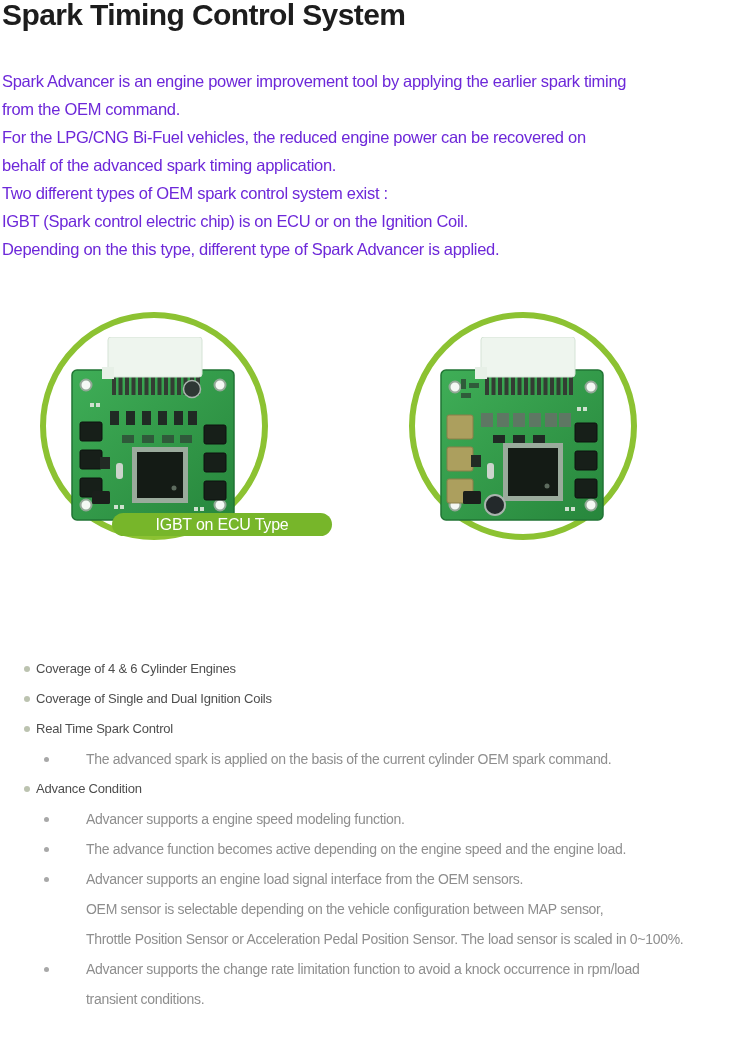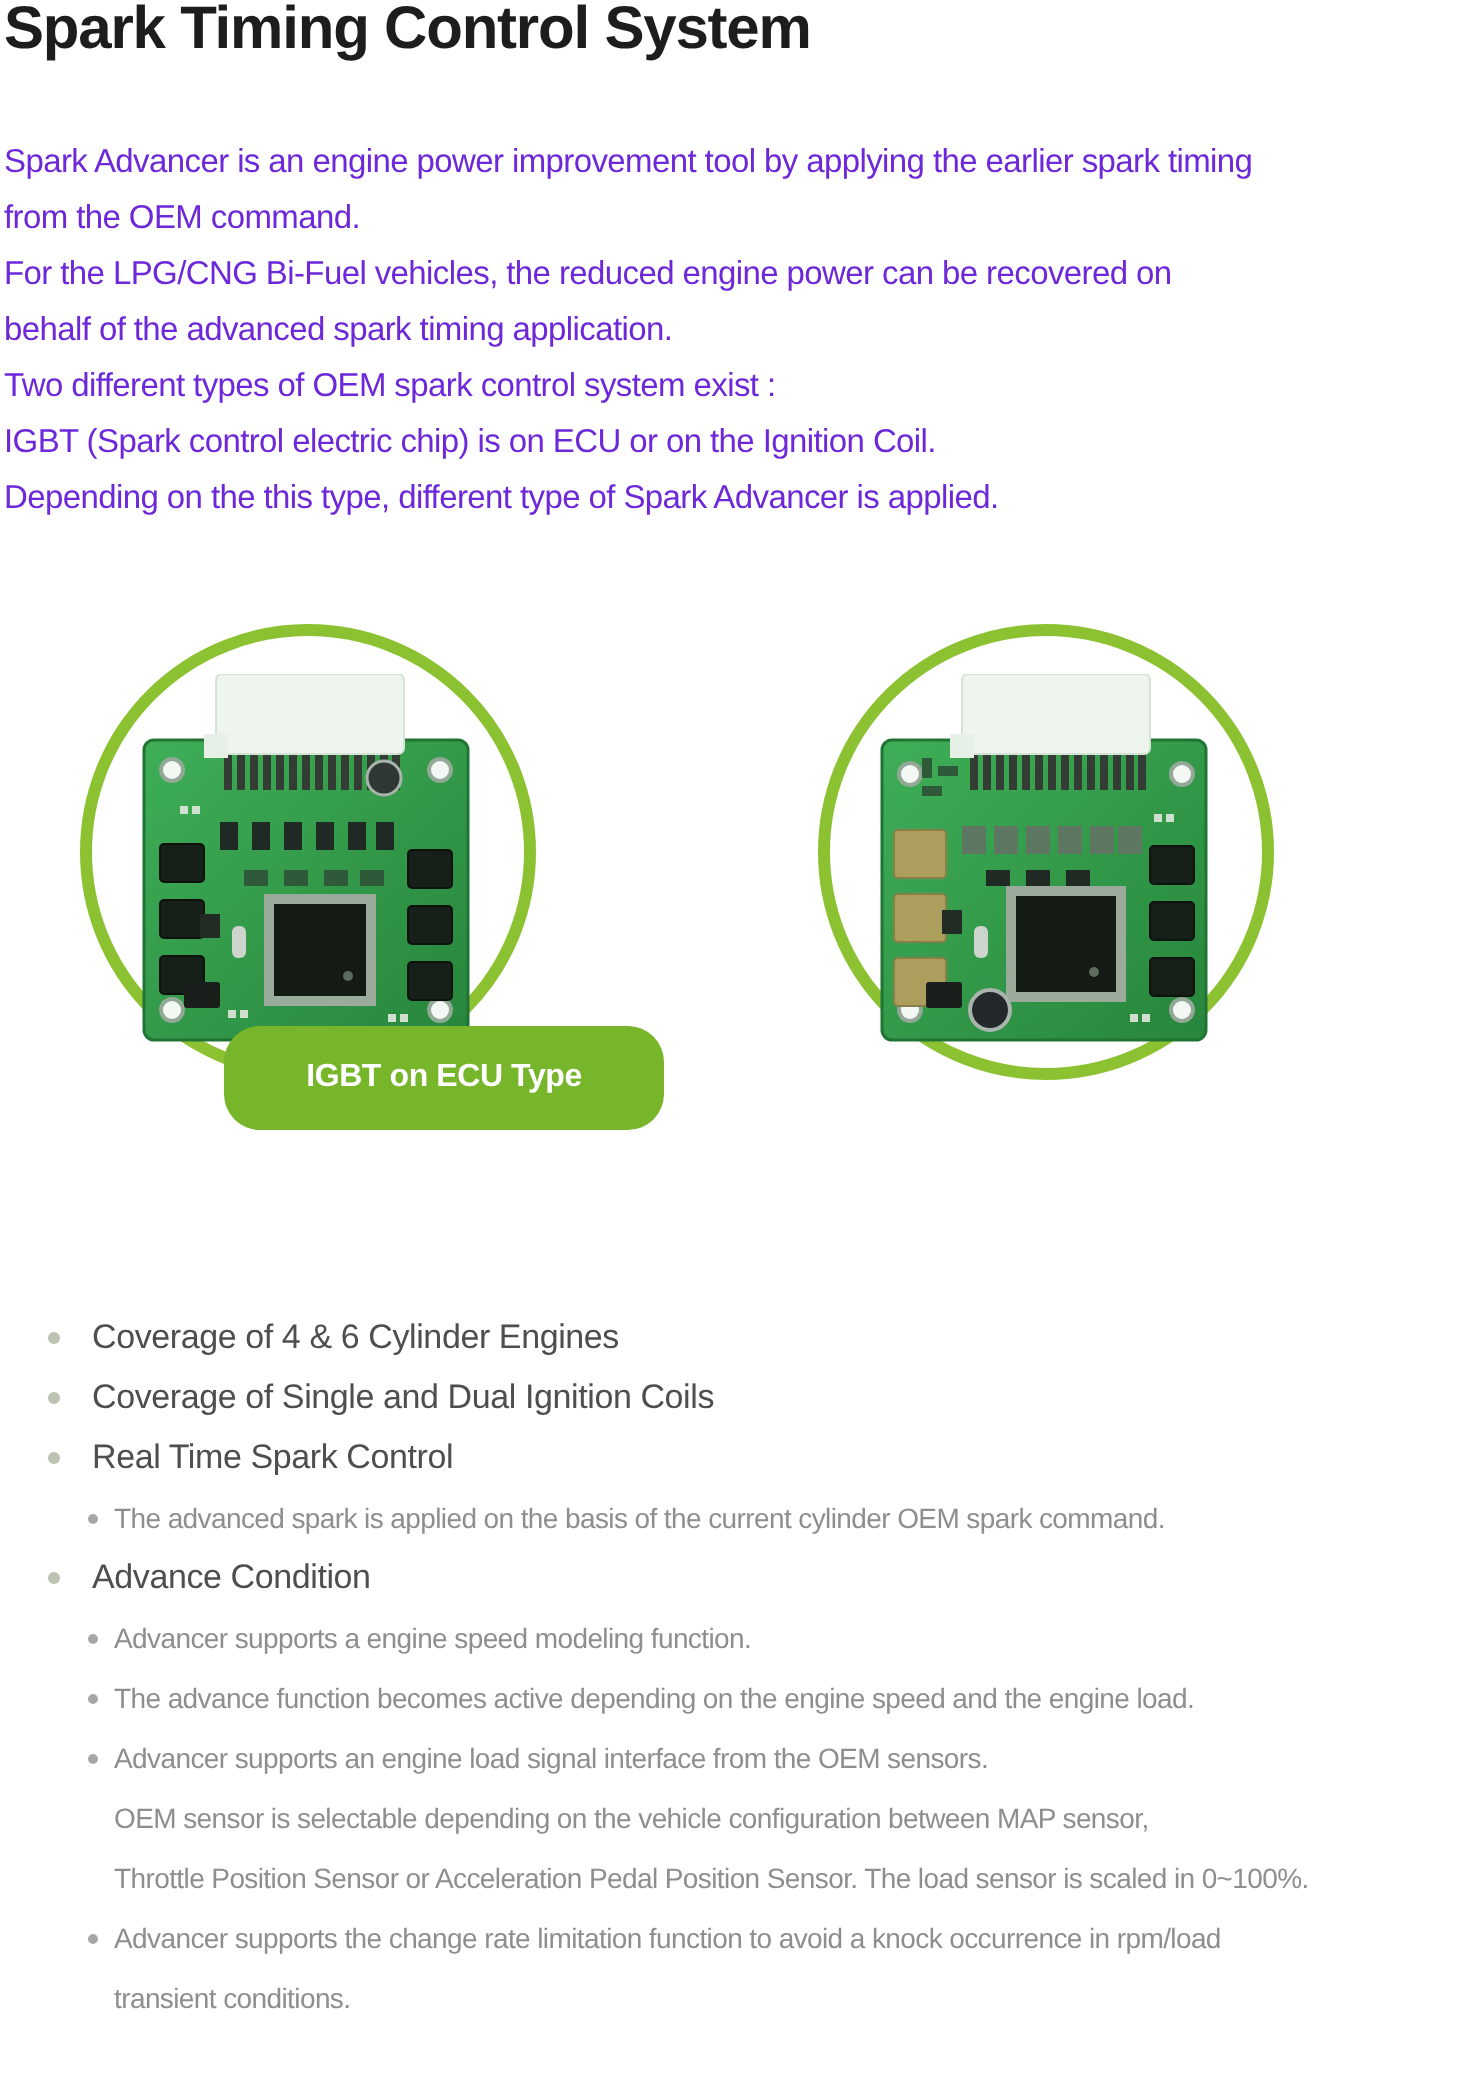--- a/index.html
+++ b/index.html
@@ -18,43 +18,43 @@
   }
   
   .circle{
     position:absolute;width:228px;height:228px;border:6px solid #8cc232;border-radius:50%;
     box-sizing:border-box;background:#fff;
   }
   .circle.ecu{left:40px;top:312px;}
   .circle.coil{left:409px;top:312px;}
   .pcb{position:absolute;left:24px;top:19px;}
   .pill{
-    position:absolute;height:52px;background:#77b62a;border-radius:18px;
-    display:flex;align-items:center;justify-content:center;z-index:5;font-weight:bold;
+    position:absolute;height:23px;background:#77b62a;border-radius:18px;
+    display:flex;align-items:center;justify-content:center;z-index:5;
   }
   .pill.ecu{left:112px;top:513px;width:220px;}
   .pill.coil{left:478px;top:513px;width:222px;}
   .pill span{color:#ffffff;font-size:16px;letter-spacing:-0.2px;}
   
   .banner{position:absolute;left:0;top:605px;width:738px;height:38px;background:#dedede;}
   .banner-ribbon{
     position:absolute;left:0;top:0;width:215px;height:38px;background:#77b62a;
     -webkit-clip-path:polygon(0 0,100% 0,81% 100%,0 100%);
     clip-path:polygon(0 0,100% 0,81% 100%,0 100%);
   }
   .banner-ribbon span{
     display:block;padding-left:11px;line-height:38px;color:#ffffff;
     font-size:15.5px;letter-spacing:-0.2px;
   }
   
   .features{position:absolute;left:0;top:654px;width:738px;}
   .li{position:relative;line-height:30px;}
   .li .txt{display:block;white-space:pre-line;}
-  .l1{padding-left:46px;font-size:17px;letter-spacing:-0.2px;color:#4e4e4e;}
-  .l2{padding-left:57px;font-size:14px;letter-spacing:-0.3px;color:#8e8e8e;}
+  .l1{padding-left:36px;font-size:13px;letter-spacing:-0.2px;color:#4e4e4e;}
+  .l2{padding-left:86px;font-size:14px;letter-spacing:-0.3px;color:#8e8e8e;}
   .dot{position:absolute;border-radius:50%;}
   .l1 .dot{left:24px;top:12px;width:6px;height:6px;background:#bcc3b0;}
   .l2 .dot{left:44px;top:13px;width:5px;height:5px;background:#a8a8a8;}
 </style>
 </head>
 <body>
 
 <div class="page">
 
   <h1 class="page-title">Spark Timing Control System</h1>

